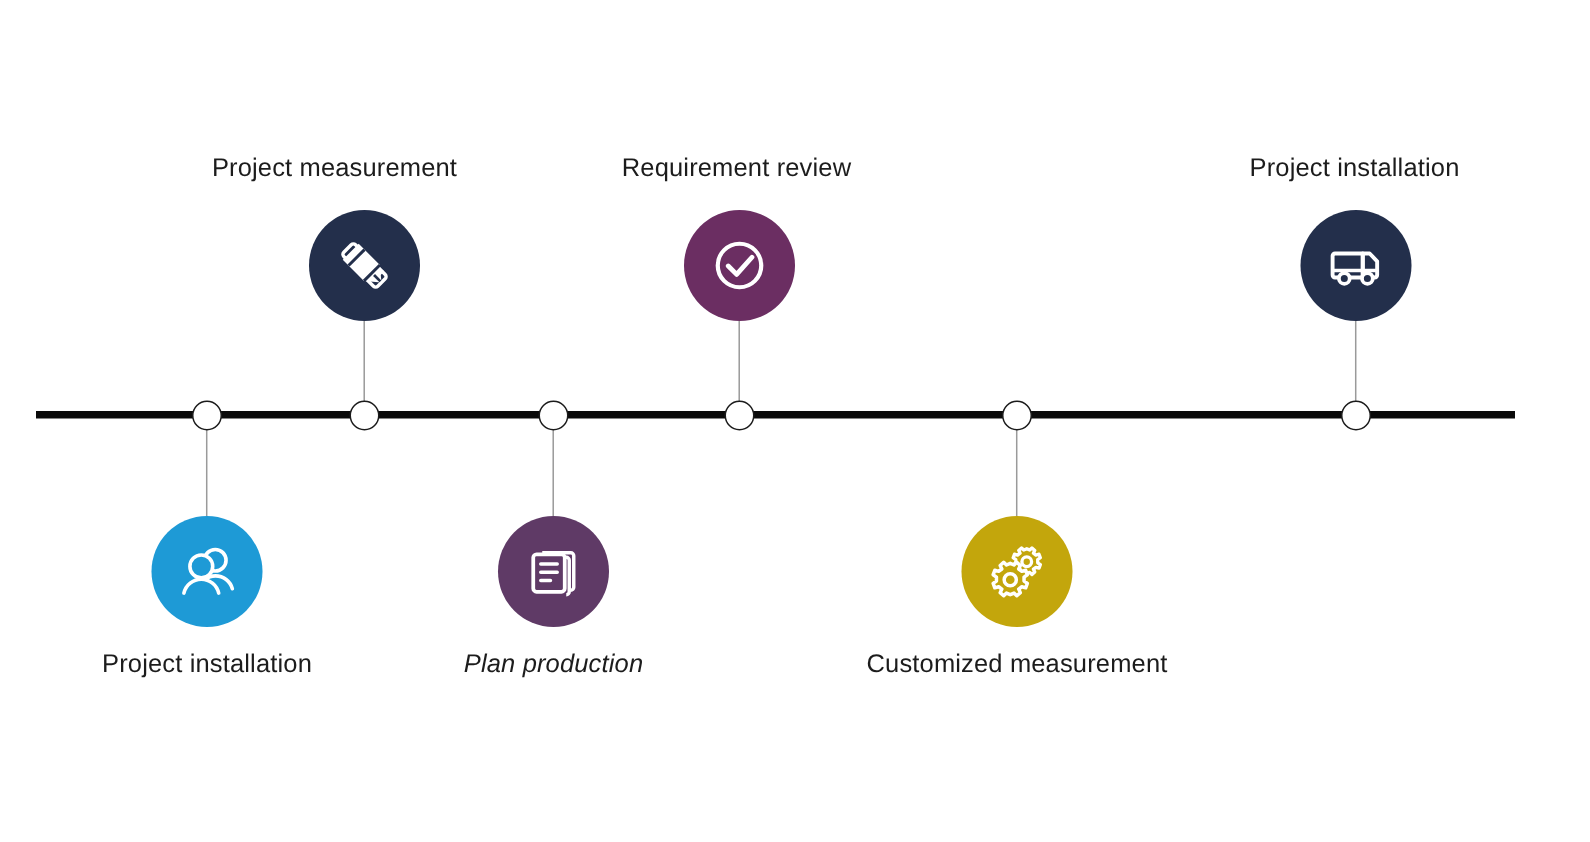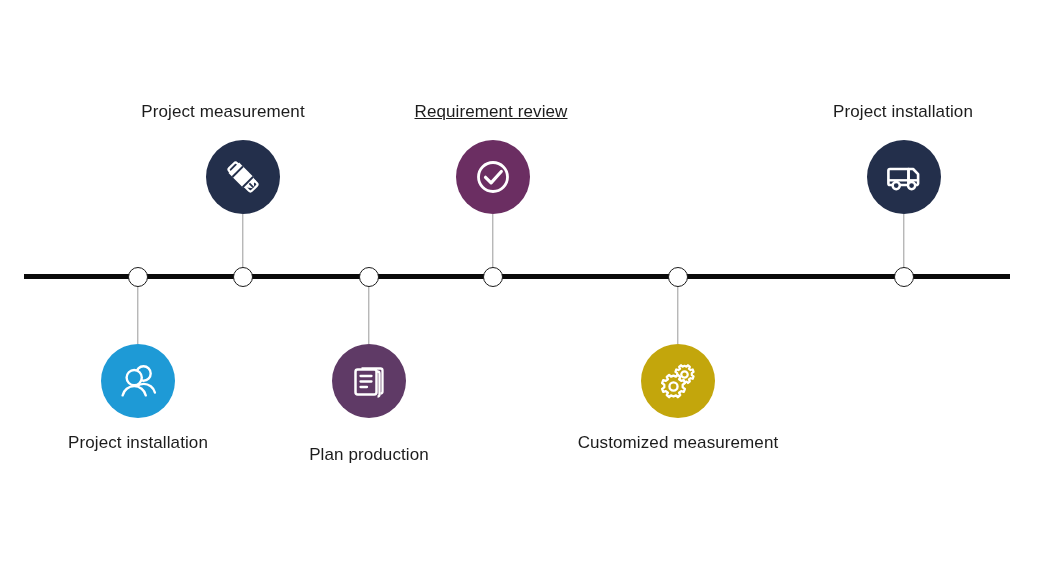--- a/index.html
+++ b/index.html
@@ -121,33 +121,33 @@
   <div class="bubble" style="left:369px; top:381px; background:#5f3a66;">
     <span>
       <svg width="42" height="42" viewBox="0 0 42 42">
         <path d="M13.5 8.5 h19 a2 2 0 0 1 2 2 v21 a2 2 0 0 1 -2 2" fill="none" stroke="#ffffff" stroke-width="2.3" stroke-linejoin="round"></path>
         <path d="M10.5 11.5 h19 a2 2 0 0 1 2 2 v21 a2 2 0 0 1 -2 2" fill="none" stroke="#ffffff" stroke-width="2.3" stroke-linejoin="round"></path>
         <rect x="7.5" y="9.5" width="21" height="25" rx="2.2" fill="#5f3a66" stroke="#ffffff" stroke-width="2.5"></rect>
         <path d="M12.5 16 h11 M12.5 21.5 h11 M12.5 27 h6.5" stroke="#ffffff" stroke-width="2.3" stroke-linecap="round"></path>
       </svg>
     </span>
   </div>
-  <div class="caption" style="left:369px; top:445px;">Plan production</div>
+  <div class="caption" style="left:369px; top:433px;font-style:italic;">Plan production</div>
 
   <div class="connector" style="left:493px; top:214px; height:63px;"></div>
   <div class="node" style="left:493px;"></div>
   <div class="bubble" style="left:493px; top:177px; background:#6b2e62;">
     <span>
       <svg width="44" height="44" viewBox="0 0 44 44">
         <circle cx="22" cy="22" r="14.5" fill="none" stroke="#ffffff" stroke-width="2.8"></circle>
         <path d="M14.5 22.3 l5.6 5.6 l10.2 -11.4" fill="none" stroke="#ffffff" stroke-width="3.2" stroke-linecap="round" stroke-linejoin="round"></path>
       </svg>
     </span>
   </div>
-  <div class="caption" style="left:491px; top:102px;text-decoration:underline;">Requirement review</div>
+  <div class="caption" style="left:491px; top:102px;">Requirement review</div>
 
   <div class="connector" style="left:678px; top:279px; height:65px;"></div>
   <div class="node" style="left:678px;"></div>
   <div class="bubble" style="left:678px; top:381px; background:#c3a60c;">
     <span>
       <svg width="44" height="44" viewBox="0 0 44 44">
         <g transform="translate(28.5,15.5) scale(0.62)">
           <path d="M0,-14 L3.2,-12.6 L5.6,-14.9 L8.6,-12.2 L7.2,-9.2 L9.9,-7.2 L13.2,-8.1 L14.6,-4.3 L11.8,-2.3 L11.8,1.1 L14.6,3.1 L13.2,6.9 L9.9,6 L7.2,8 L8.6,11 L5.6,13.7 L3.2,11.4 L0,12.8 L-3.2,11.4 L-5.6,13.7 L-8.6,11 L-7.2,8 L-9.9,6 L-13.2,6.9 L-14.6,3.1 L-11.8,1.1 L-11.8,-2.3 L-14.6,-4.3 L-13.2,-8.1 L-9.9,-7.2 L-7.2,-9.2 L-8.6,-12.2 L-5.6,-14.9 L-3.2,-12.6 Z" fill="none" stroke="#ffffff" stroke-width="3.6" stroke-linejoin="round"></path>
           <circle cx="0" cy="0" r="5.2" fill="none" stroke="#ffffff" stroke-width="3.6"></circle>
         </g>

